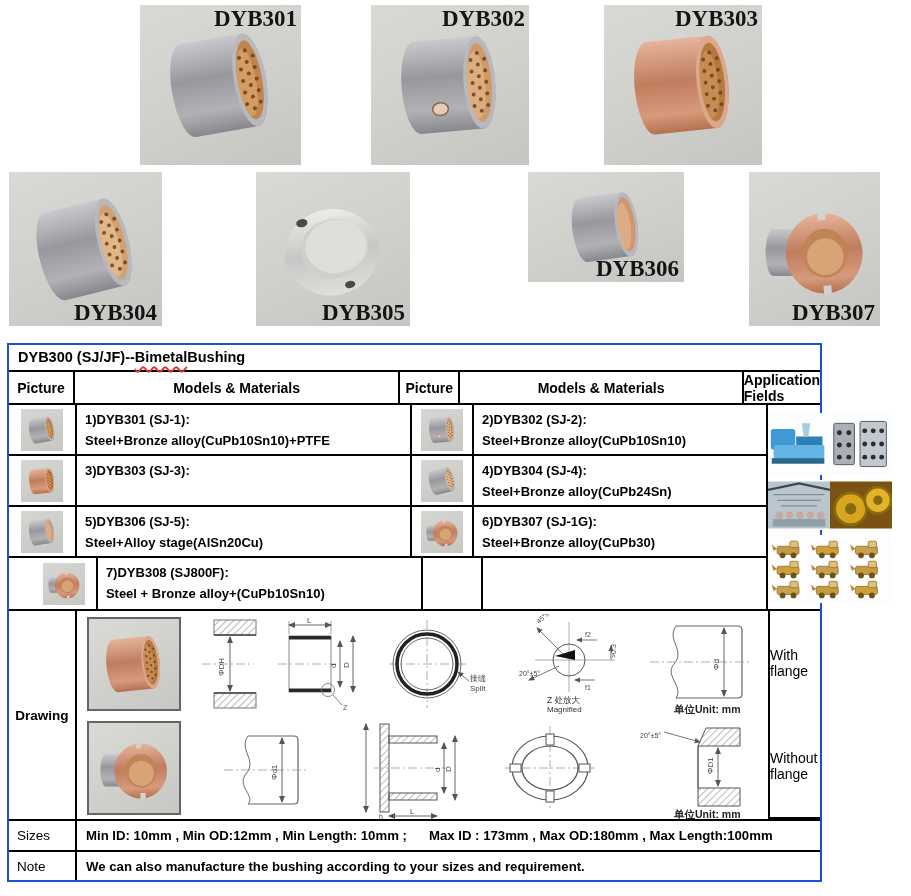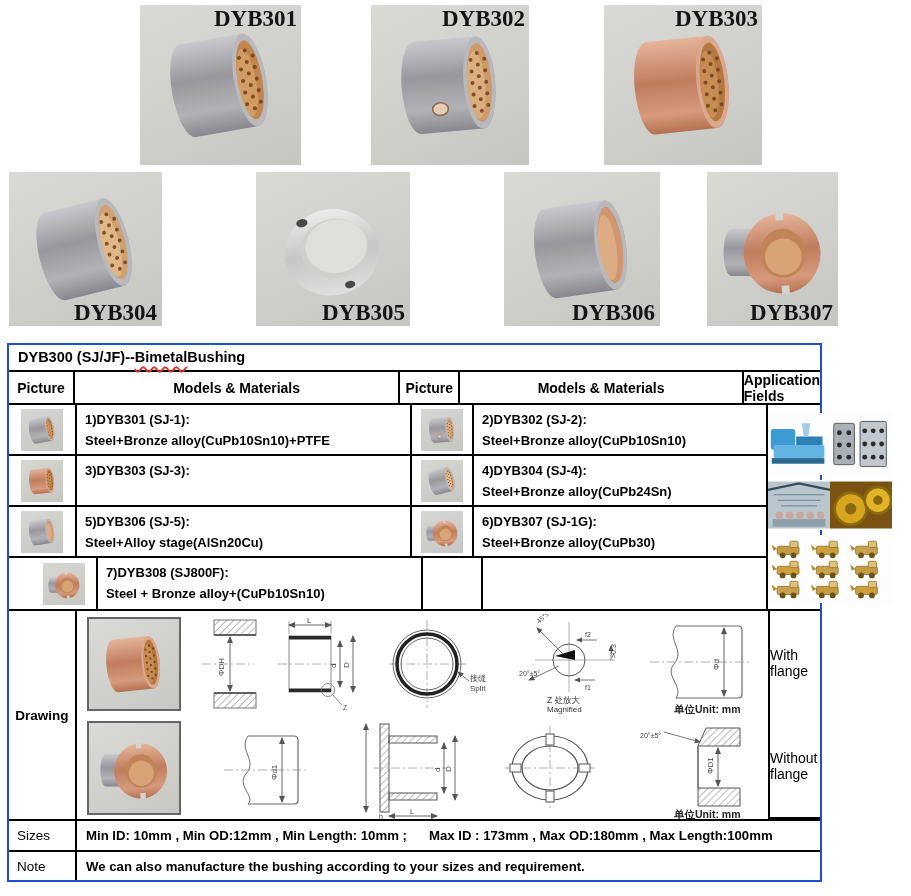--- a/index.html
+++ b/index.html
@@ -212,32 +212,32 @@
         <g transform="rotate(-10 75 78)">
     <ellipse cx="74" cy="78" rx="46" ry="42" fill="url(#silverG)"></ellipse>
     <ellipse cx="77" cy="75" rx="33" ry="29" fill="#cfcfcb"></ellipse>
     <ellipse cx="79" cy="73" rx="30" ry="26" fill="#dededa"></ellipse>
     <ellipse cx="50" cy="45" rx="5.5" ry="4" fill="#4a4a48"></ellipse>
     <ellipse cx="86" cy="112" rx="5" ry="3.5" fill="#4a4a48"></ellipse>
         </g>
       </svg>
     <span class="plabel pl-br">DYB305</span>
   </div>
-  <div class="photo" style="left:504px;top:172px;width:156px;height:154px">
+  <div class="photo" style="left:528px;top:172px;width:156px;height:110px">
     <svg viewBox="0 0 150 150" preserveAspectRatio="xMidYMid meet">
         <g transform="rotate(-8 75 75)">
     <path d="M44 31 A15 44 0 1 0 44 119 L103 119 A15 44 0 0 0 103 31 Z" fill="url(#steelG)"></path>
     <ellipse cx="103" cy="75" rx="15" ry="44" fill="#b9b9bd"></ellipse>
     <ellipse cx="103" cy="75" rx="11.5" ry="37.5" fill="#cf9670"></ellipse>
     <ellipse cx="100" cy="77" rx="8.5" ry="32" fill="#e7b98f" opacity="0.65"></ellipse>
     </g>
       </svg>
     <span class="plabel pl-br">DYB306</span>
   </div>
-  <div class="photo" style="left:707px;top:172px;width:131px;height:154px">
+  <div class="photo" style="left:749px;top:172px;width:131px;height:154px">
     <svg viewBox="0 0 150 150" preserveAspectRatio="xMidYMid meet">
         <path d="M28 52 A9 27 0 1 0 28 106 L62 106 A9 27 0 0 0 62 52 Z" fill="url(#steelG)"></path>
     <g transform="rotate(-5 86 80)">
     <ellipse cx="86" cy="80" rx="44" ry="46" fill="url(#copperG)"></ellipse>
     <ellipse cx="87" cy="80" rx="26" ry="28" fill="#c08457"></ellipse>
     <ellipse cx="87" cy="84" rx="21" ry="21" fill="#dba87c" opacity="0.85"></ellipse>
     <rect x="82" y="32" width="9" height="10" fill="#d2d2cf"></rect>
     <rect x="82" y="117" width="9" height="10" fill="#d2d2cf"></rect>
         </g>
       </svg>

